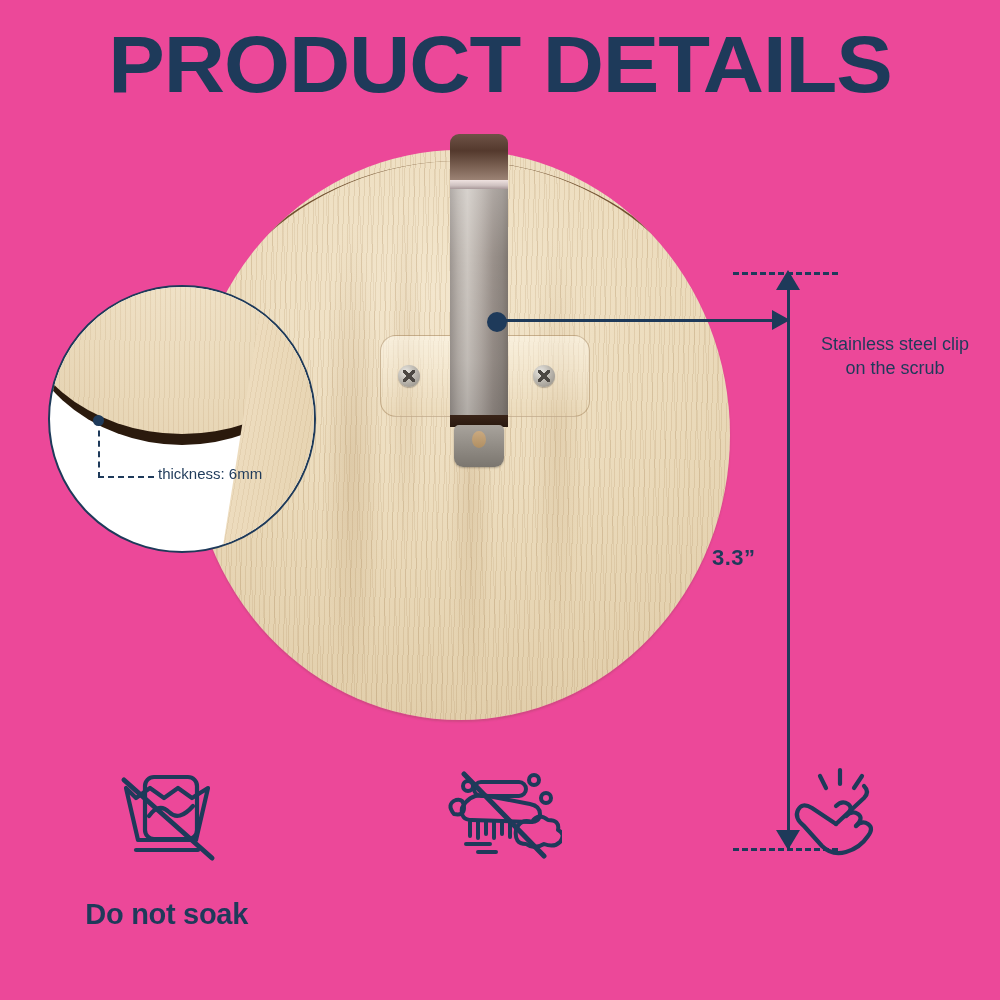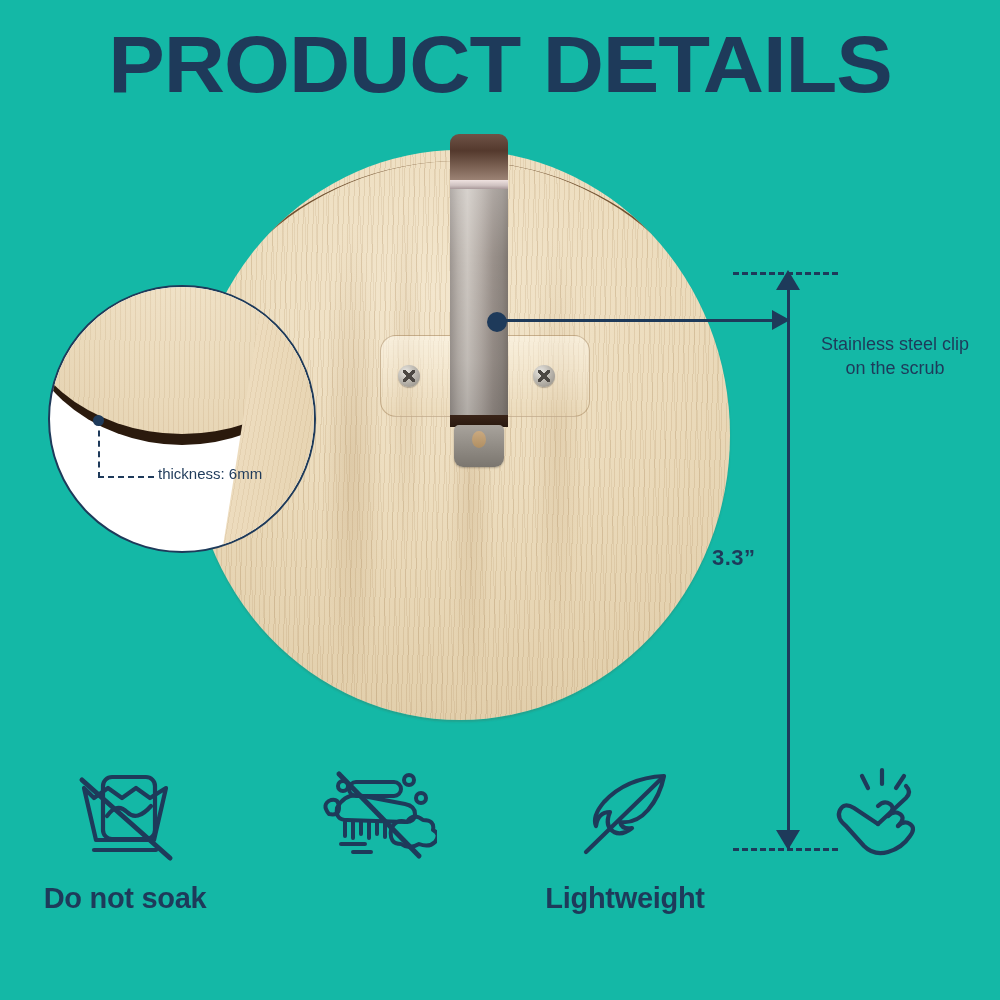--- a/index.html
+++ b/index.html
@@ -5,21 +5,21 @@
   * { box-sizing: border-box; margin: 0; padding: 0; }
   html, body {
     width: 1000px; height: 1000px;
     background: #ffffff;
     font-family: "Liberation Sans", sans-serif;
     overflow: hidden;
   }
   #page {
     position: relative;
     width: 1000px; height: 1000px;
-    background: #14b8a6;
+    background: #ec4899;
   }
 
   
   #page-title {
     position: absolute;
     left: 0; top: 22px;
     width: 1000px;
     text-align: center;
     font-size: 80px;
     line-height: 86px;
@@ -307,21 +307,21 @@
     display: flex;
     flex-direction: column;
     align-items: center;
     justify-content: flex-start;
   }
   .feature .ico {
     width: 128px; height: 104px;
     display: flex; align-items: center; justify-content: center;
   }
   .feature .cap {
-    margin-top: 16px;
+    margin-top: 32px;
     font-size: 29px;
     font-weight: 700;
     color: #1e3a5a;
     white-space: nowrap;
     letter-spacing: -.3px;
   }
 </style>
 </head>
 <body>
 
@@ -402,29 +402,20 @@
           <path d="M78 66 q4 -12 16 -8 q6 -10 16 -2 q12 0 10 10 q8 4 2 12 q-6 6 -16 2 q-10 6 -18 0 q-12 0 -10 -14 Z"></path>
           <path d="M16 50 q-8 -10 2 -14 q8 -2 8 8 q0 8 -10 6 Z"></path>
           <circle cx="30" cy="22" r="5"></circle>
           <circle cx="96" cy="16" r="5"></circle>
           <circle cx="108" cy="34" r="5"></circle>
           <path d="M26 10 L106 92" stroke-width="5"></path>
         </svg>
       </div>
     </div>
 
-    <div class="feature">
-      <div class="ico">
-        <svg width="110" height="100" viewBox="0 0 110 100" fill="none" stroke="#1e3a5a" stroke-width="4.2" stroke-linecap="round" stroke-linejoin="round">
-          <path d="M94 12 q-38 2 -60 26 q-12 14 -8 24 q2 -14 14 -14 q-6 14 4 20 q8 4 18 -4 q-10 2 -12 -6 q16 2 28 -12 q12 -14 16 -34 Z"></path>
-          <path d="M92 14 L16 88"></path>
-        </svg>
-      </div>
-      <div class="cap">Lightweight</div>
-    </div>
 
     <div class="feature">
       <div class="ico">
         <svg width="110" height="100" viewBox="0 0 110 100" fill="none" stroke="#1e3a5a" stroke-width="4.2" stroke-linecap="round" stroke-linejoin="round">
           <path d="M42 12 L48 24 M62 6 L62 20 M84 12 L76 24"></path>
           <path d="M86 22 q6 6 0 12 L58 60"></path>
           <path d="M58 60 L34 44 q-10 -6 -14 2 q-4 8 6 16 L44 82 q10 10 24 6 q14 -4 22 -16 q6 -8 0 -12 q-6 -4 -12 2"></path>
           <path d="M78 62 q8 -8 2 -12 q-6 -4 -12 2"></path>
           <path d="M68 52 q8 -8 2 -12 q-6 -4 -12 2"></path>
         </svg>

